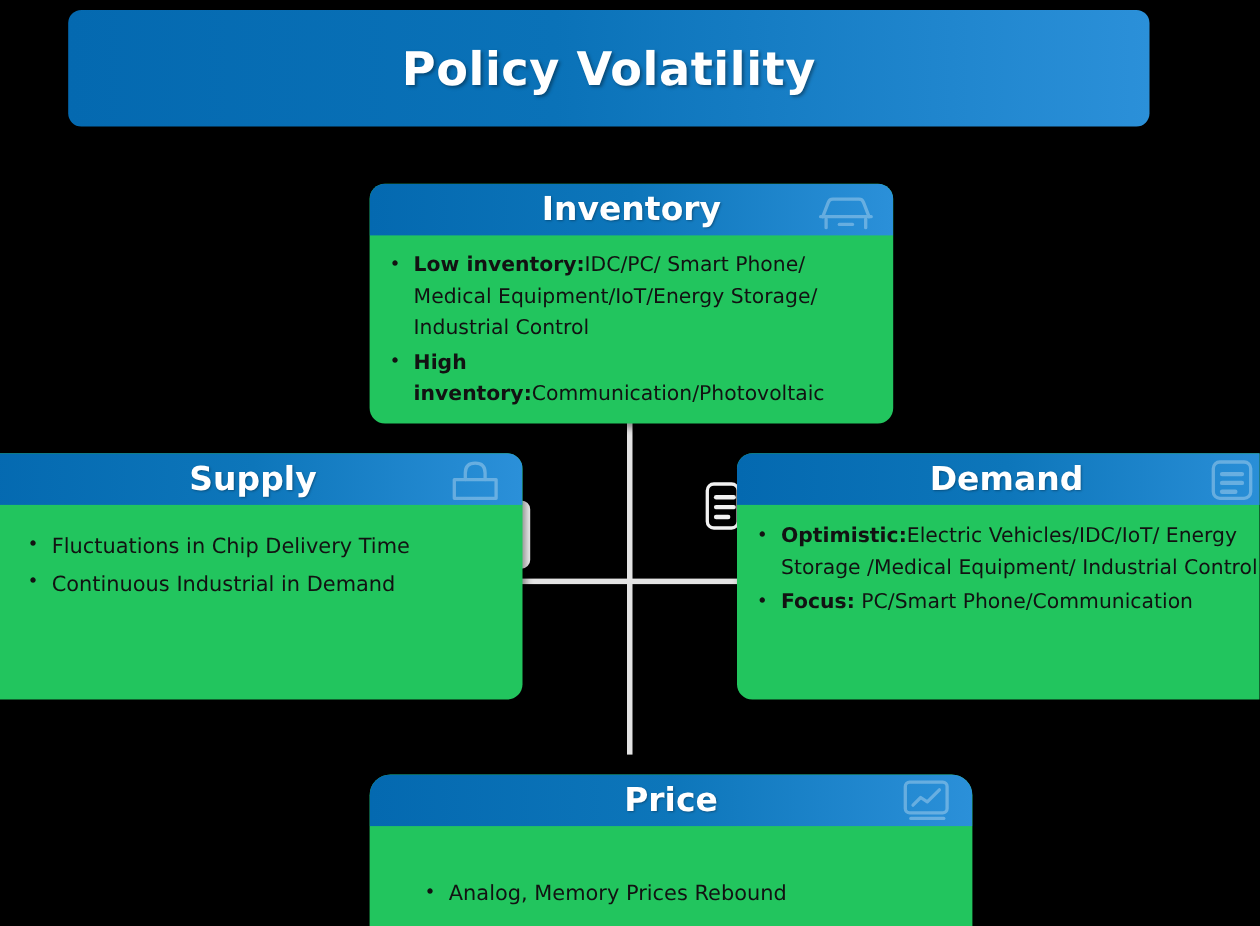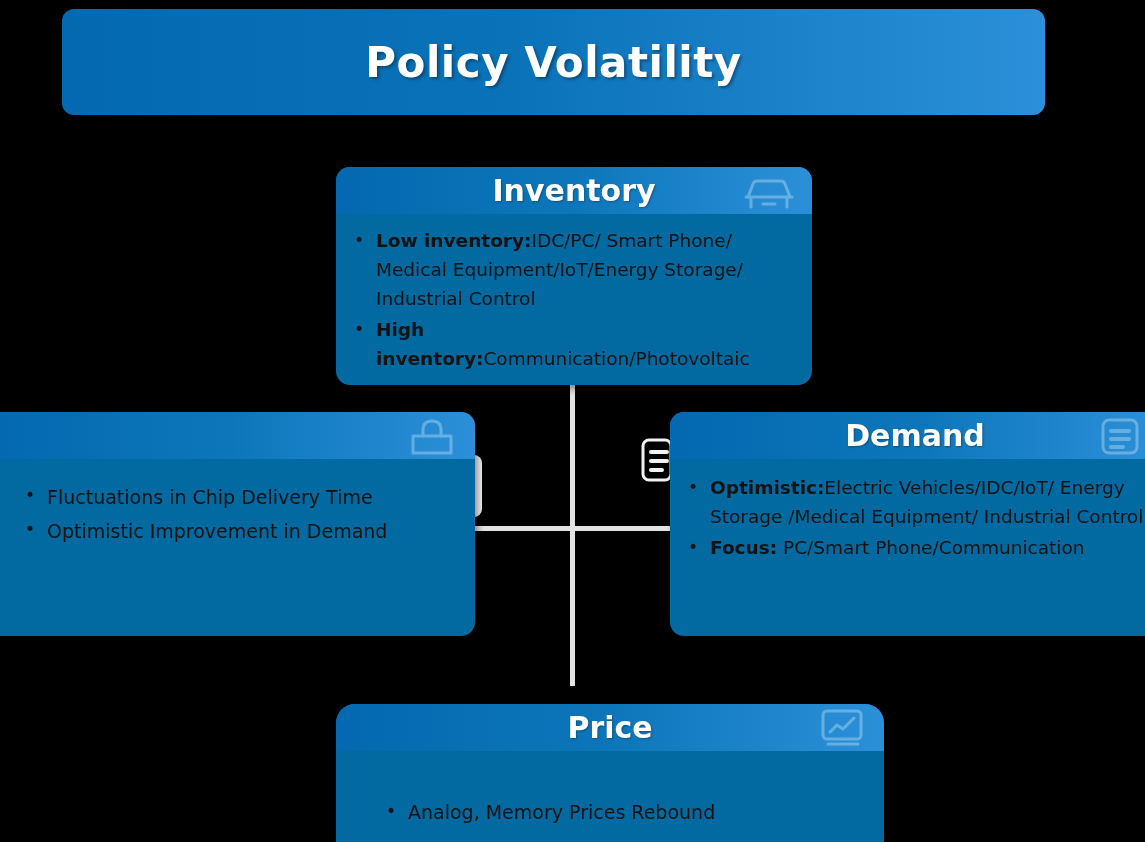--- a/index.html
+++ b/index.html
@@ -53,21 +53,21 @@
     left: 470px;
     top: 526px;
     width: 205px;
     height: 5px;
   }
 
   
   .card {
     position: absolute;
     border-radius: 14px;
-    background: #0369a1;
+    background: #22c55e;
     box-shadow: 3px 4px 7px rgba(0,0,0,0.40);
     overflow: hidden;
   }
   .card-header {
     position: relative;
     height: 47px;
     background: linear-gradient(90deg, #0469b0 0%, #0d76ba 50%, #2b90d9 100%);
     display: flex;
     align-items: center;
     justify-content: center;
@@ -195,31 +195,32 @@
   <div class="card-body">
     <ul class="bullets">
       <li><span class="b-strong">Low inventory:</span><span>IDC/PC/ Smart Phone/ Medical Equipment/IoT/Energy Storage/ Industrial Control</span></li>
       <li><span class="b-strong">High inventory:</span><span>Communication/Photovoltaic</span></li>
     </ul>
   </div>
 </div>
 
 <div class="card" id="card-supply">
   <div class="card-header">
+    <span class="hdr-text">Supply</span>
     <span class="hdr-icon">
       <svg viewBox="0 0 54 40" fill="none" xmlns="http://www.w3.org/2000/svg">
         <path d="M18 20 L18 14 Q18 5 27 5 Q36 5 36 14 L36 20" stroke="#ffffff" stroke-width="3" stroke-linecap="round"></path>
         <rect x="8" y="20" width="38" height="17" stroke="#ffffff" stroke-width="3" stroke-linejoin="round"></rect>
       </svg>
     </span>
   </div>
   <div class="card-body">
     <ul class="bullets">
       <li><span>Fluctuations in Chip Delivery Time</span></li>
-      <li><span>Optimistic Improvement in Demand</span></li>
+      <li><span>Continuous Industrial in Demand</span></li>
     </ul>
   </div>
 </div>
 
 <div class="card" id="card-demand">
   <div class="card-header">
     <span class="hdr-text">Demand</span>
     <span class="hdr-icon">
       <svg viewBox="0 0 54 40" fill="none" xmlns="http://www.w3.org/2000/svg">
         <rect x="13" y="4" width="34" height="33" rx="6" stroke="#ffffff" stroke-width="3"></rect>

